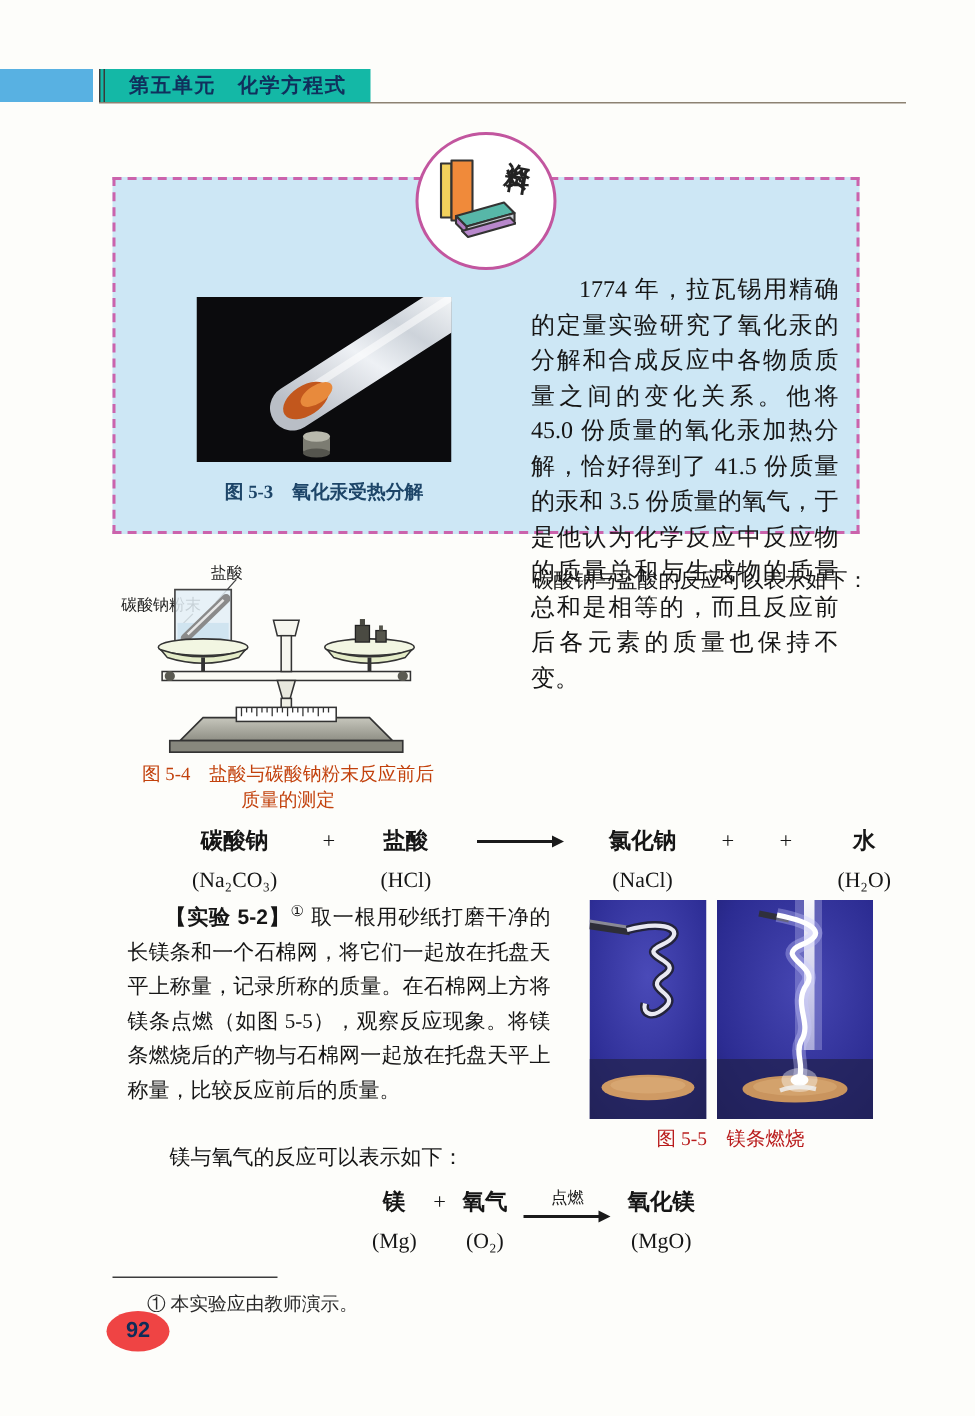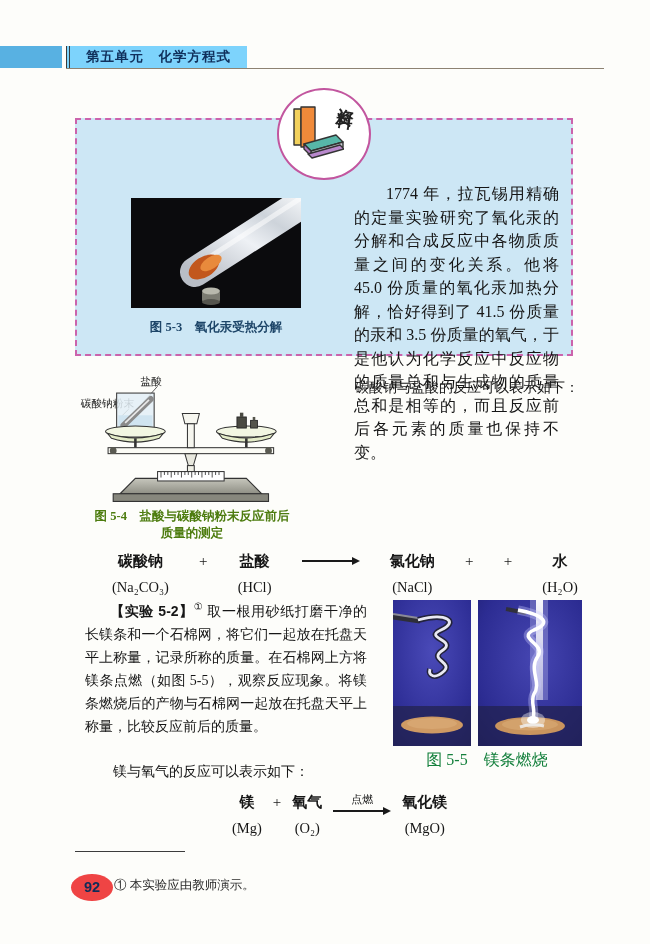--- a/index.html
+++ b/index.html
@@ -4,21 +4,21 @@
 <style>
   html,body{margin:0;padding:0;background:#ffffff;}
   .page{position:relative;width:650px;height:944px;background:#fdfdfa;overflow:hidden;
         font-family:"Liberation Serif","DejaVu Serif",serif;color:#161616;}
 
   
   .hdr{position:absolute;top:46px;left:0;right:0;height:22px;}
   .hdr-bar{position:absolute;left:0;top:0;width:62px;height:22px;background:#58b1e2;}
   .hdr-rule{position:absolute;left:66px;right:46px;bottom:-1px;height:1px;background:#8d8272;}
   .hdr-label{position:absolute;left:66px;top:0;height:22px;line-height:22px;padding:0 16px;
-             background:#7dd3fc;border-left:4px double #3a3a3a;
+             background:#14b8a6;border-left:4px double #3a3a3a;
              font-family:"Liberation Sans","DejaVu Sans",sans-serif;
              font-size:13.5px;font-weight:bold;color:#10305c;letter-spacing:1px;}
 
   
   .mat-box{position:absolute;top:118px;left:75px;width:498px;height:238px;
            background:#cde7f5;border:2px dashed #cb63ac;box-sizing:border-box;}
   .mat-badge{position:absolute;top:-32px;left:50%;margin-left:-47px;width:90px;height:88px;
              background:#ffffff;border:2.5px solid #c2569f;border-radius:50%;z-index:2;}
   .mat-badge-text{position:absolute;right:9px;top:5px;writing-mode:vertical-rl;
                   transform:rotate(10deg);font-weight:bold;font-size:17px;color:#222;
@@ -26,29 +26,29 @@
   .mat-badge svg{position:absolute;left:7px;top:16px;}
   .mat-content{display:flex;gap:13px;padding:62px 12px 0 14px;}
   .fig53{width:170px;flex:0 0 auto;}
   .fig53 figcaption{margin-top:7px;text-align:center;font-size:12.5px;font-weight:bold;color:#1d4568;}
   .mat-text{flex:1;font-size:16px;line-height:23.5px;text-indent:2em;text-align:justify;margin:0;}
 
   
   .exp1{position:absolute;top:376px;left:58px;width:532px;display:flex;gap:8px;}
   .fig54{flex:0 0 268px;margin:0;}
   .fig54 svg{display:block;width:256px;height:128px;margin-left:4px;}
-  .fig54 figcaption{width:206px;margin:4px auto 0;text-align:center;font-size:12.5px;line-height:16.5px;color:#4d7c0f;font-weight:bold;}
+  .fig54 figcaption{width:206px;margin:4px auto 0;text-align:center;font-size:12.5px;line-height:16.5px;color:#c2410c;}
   .exp1-text{flex:1;font-size:14px;line-height:23px;text-align:justify;}
   .exp-label{font-weight:bold;font-family:"Liberation Sans","DejaVu Sans",sans-serif;}
   .exp1-text p{margin:0;}
   .leadin{text-indent:1.5em;margin-top:0;font-family:Liberation Serif, serif;}
   .note-sup{font-size:10px;vertical-align:super;line-height:0;}
 
   
-  .eq{position:absolute;display:flex;align-items:flex-start;}
+  .eq{position:absolute;display:flex;align-items:flex-start;margin-left:16px;}
   .eq1{top:547px;left:112px;width:466px;justify-content:space-between;}
   .eq2{top:788px;left:232px;gap:11px;}
   .sp{text-align:center;}
   .sp .nm{display:block;height:28px;line-height:28px;font-size:15px;font-weight:bold;}
   .sp .fm{display:block;height:24px;line-height:24px;font-size:14.5px;}
   .op{height:28px;line-height:28px;font-size:15px;}
   .arrow{position:relative;width:58px;height:28px;}
   .arrow::before{content:"";position:absolute;left:0;right:4px;top:13px;height:1.5px;background:#1a1a1a;}
   .arrow::after{content:"";position:absolute;right:0;top:9.5px;border-left:8px solid #1a1a1a;
                 border-top:4.5px solid transparent;border-bottom:4.5px solid transparent;}
@@ -57,27 +57,27 @@
   .condarr .arrow{height:10px;}
   .condarr .arrow::before{top:4px;}
   .condarr .arrow::after{top:0.5px;}
 
   
   .exp2{position:absolute;top:600px;left:85px;width:506px;display:flex;gap:16px;}
   .exp2-text{flex:0 0 282px;font-size:14px;line-height:23px;text-align:justify;}
   .exp2-text p{margin:0;text-indent:1.8em;}
   .fig55{flex:1;margin:0;}
   .fig55-photos{display:flex;gap:7px;justify-content:center;}
-  .fig55 figcaption{margin-top:4px;text-align:center;font-size:16px;color:#15803d;}
+  .fig55 figcaption{margin-top:4px;text-align:center;font-size:13px;color:#b91c1c;}
 
   .leadin2{position:absolute;top:763px;left:85px;margin:0;font-size:14px;text-indent:2em;}
 
   
   .fn-rule{position:absolute;top:851px;left:75px;width:110px;height:1px;background:#3c3c3c;}
-  .footnote{position:absolute;top:861px;left:98px;margin:16px;font-size:12.5px;color:#2a2a2a;}
+  .footnote{position:absolute;top:861px;left:98px;margin:0;font-size:12.5px;color:#2a2a2a;}
   .page-badge{position:absolute;top:874px;left:71px;width:42px;height:27px;border-radius:50%;
               background:#ef4444;text-align:center;line-height:27px;font-size:14.5px;font-weight:bold;
               color:#0e2c58;font-family:"Liberation Sans","DejaVu Sans",sans-serif;}
 </style>
 </head>
 <body>
 
 <div class="page">
 
   <div class="hdr">

